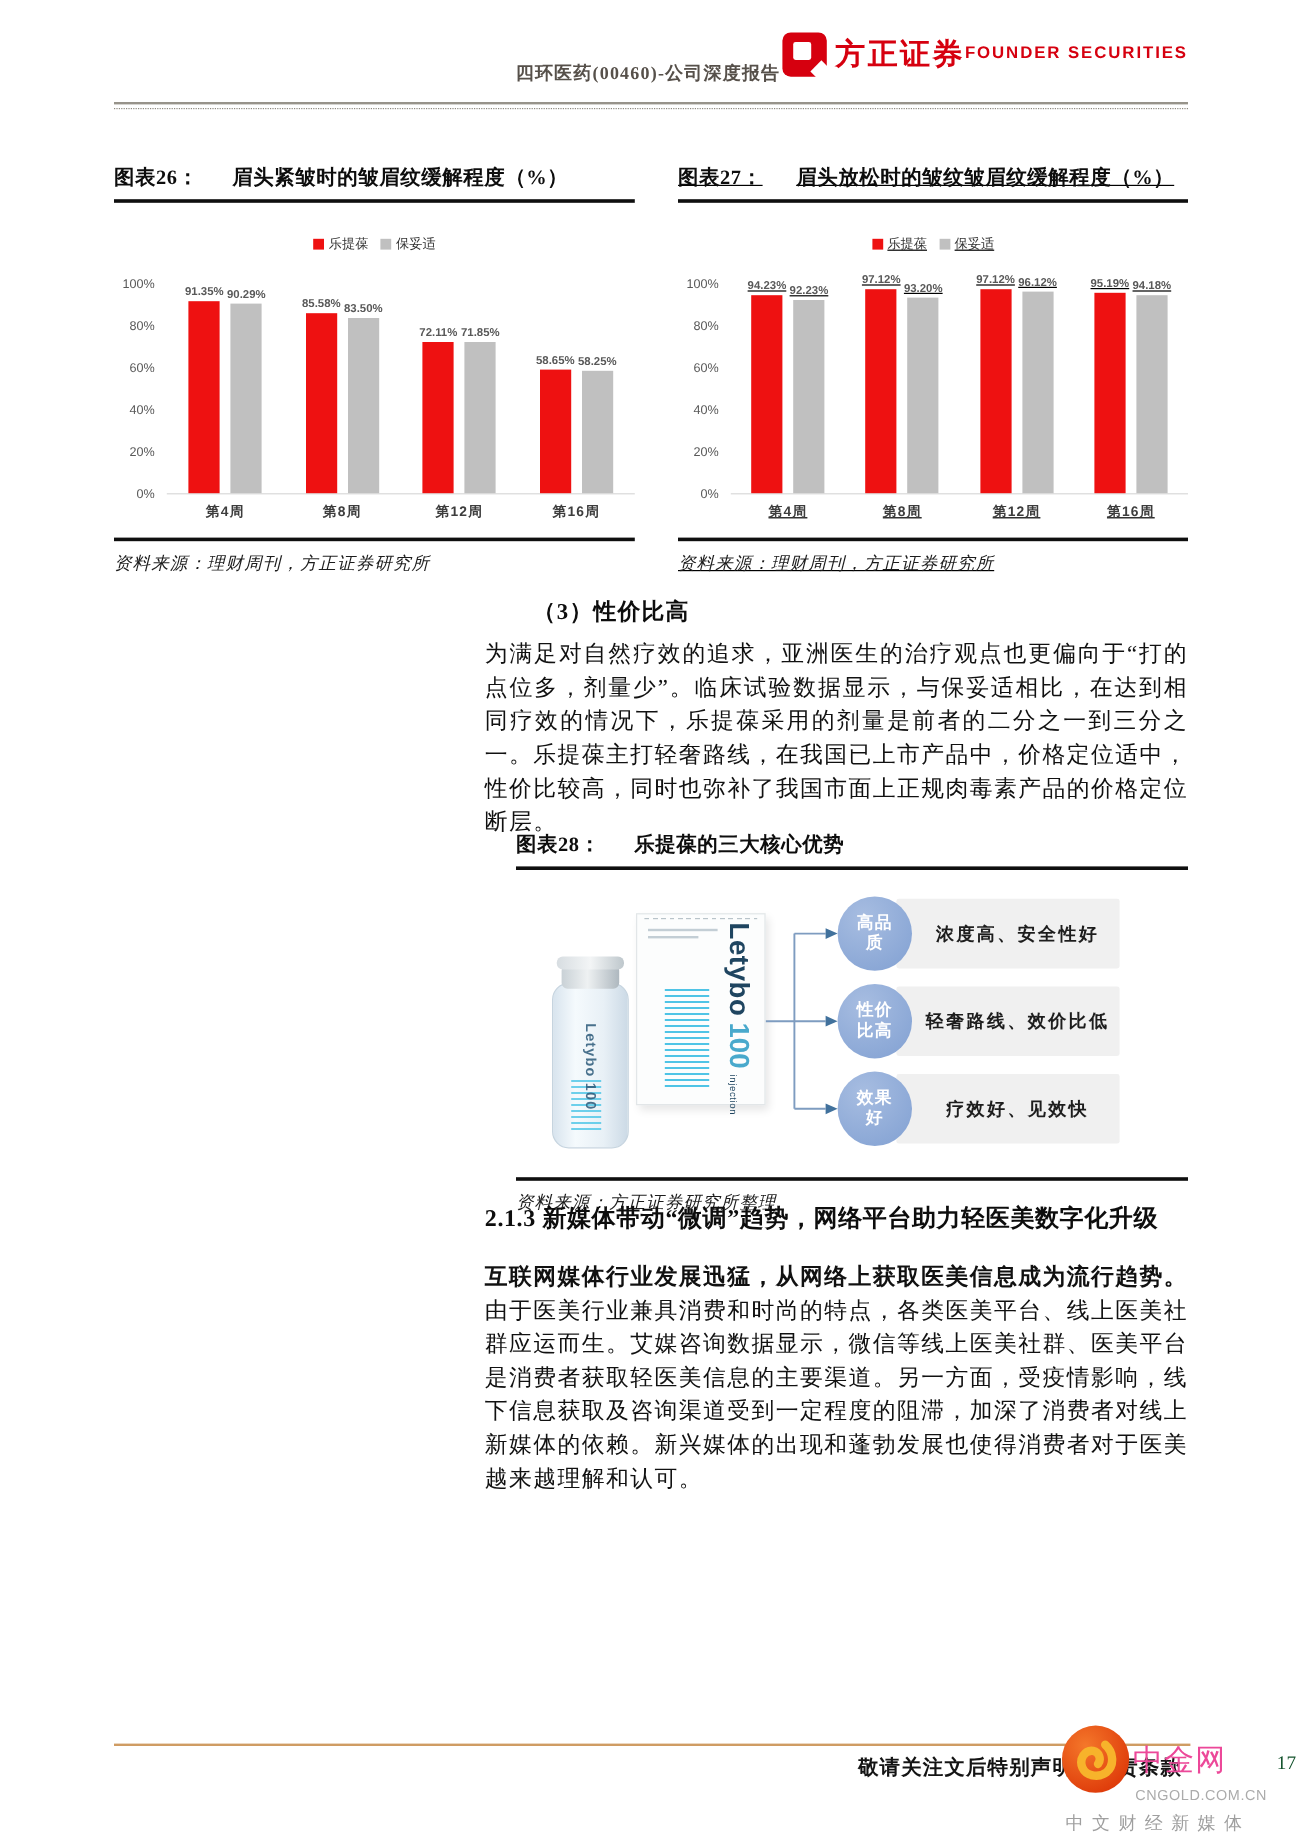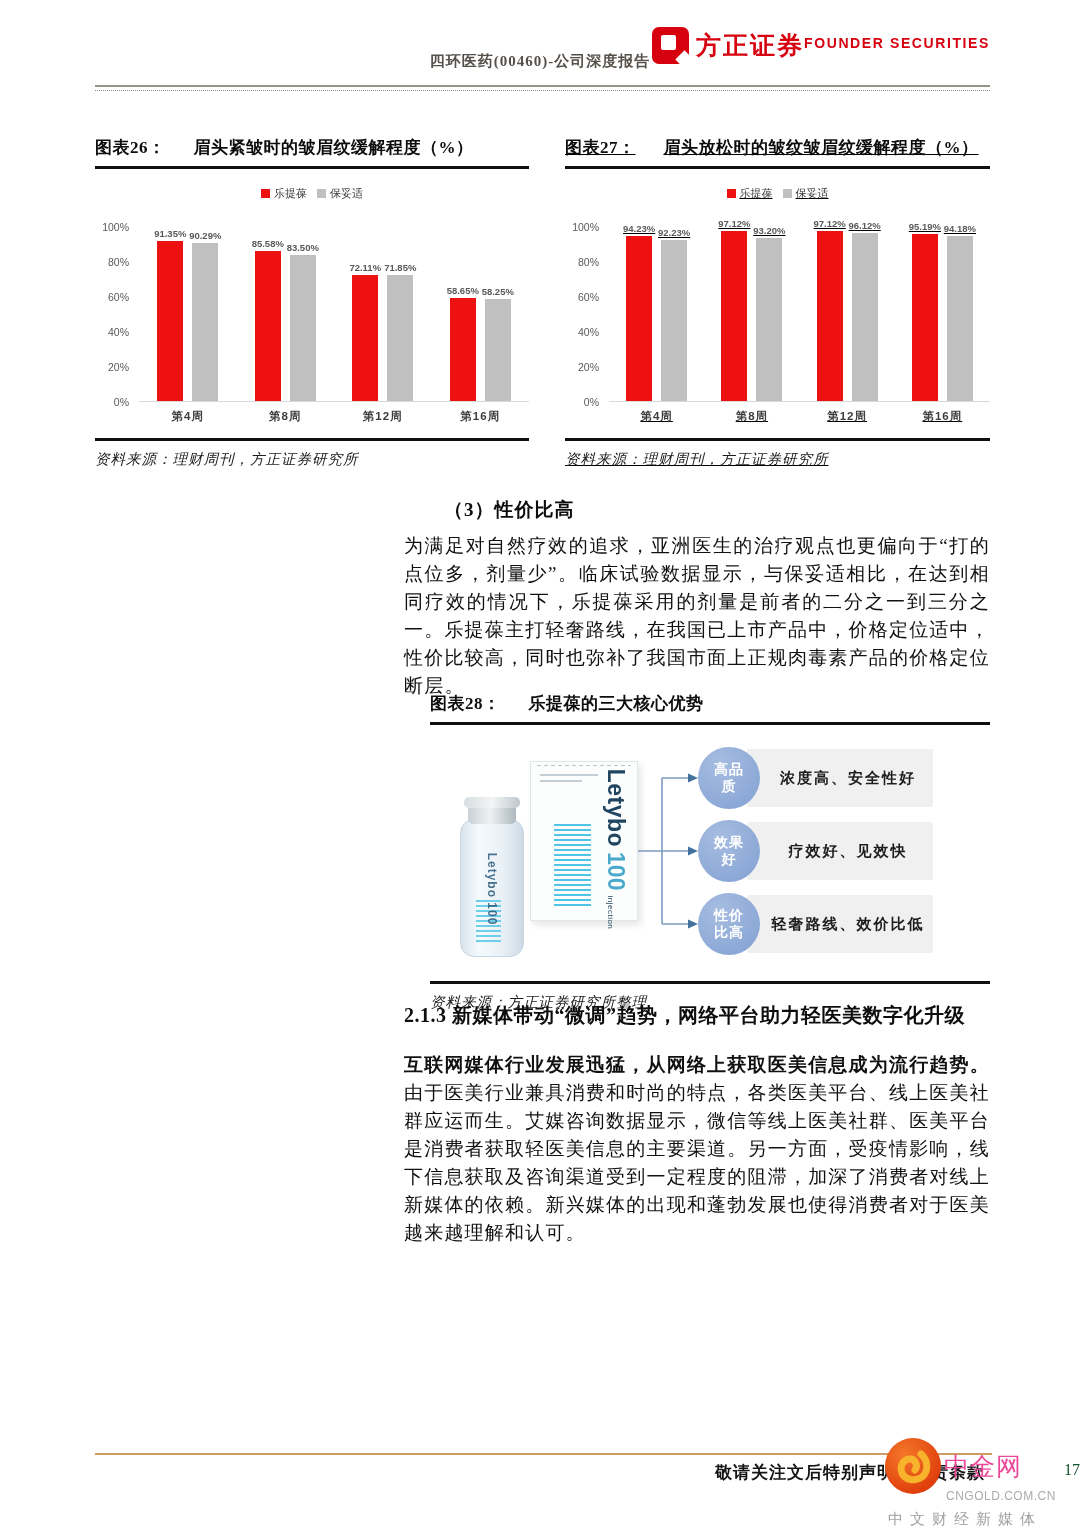--- a/index.html
+++ b/index.html
@@ -26,21 +26,21 @@
   
   .fig-row { position:absolute; top:136px; left:95px; width:895px; display:flex; gap:36px; }
   .figure { flex:none; }
   .figure.f26 { width:434px; }
   .figure.f27 { width:425px;text-decoration:underline; }
   .fig-head { display:flex; gap:28px; align-items:baseline; font-size:17px; font-weight:bold;
     color:#0d0d0d; padding-bottom:7px; border-bottom:3px solid #0f0f0f; letter-spacing:0.5px; }
   .fig-foot { border-top:3px solid #0f0f0f; margin-top:14px; }
   .fig-source { margin-top:9px; font-style:italic; font-size:14.5px; color:#1c1c1c; letter-spacing:1px; }
 
-  .legend { display:flex; justify-content:center; gap:10px; margin-top:17px;
+  .legend { display:flex; justify-content:center; gap:10px; margin-top:27px;
     font:11px "Liberation Sans",sans-serif; color:#333; }
   .legend-item { display:flex; align-items:center; gap:4px; }
   .swatch { width:9px; height:9px; display:inline-block; }
 
   .chart-body { display:flex; margin-top:26px; }
   .yaxis { width:44px; height:175px; position:relative;
     font:10.5px "Liberation Sans",sans-serif; color:#595959; }
   .ytick { position:absolute; right:10px; line-height:1; }
   .plot-col { flex:1; }
   .plot { height:175px; display:flex; align-items:flex-end; border-bottom:1px solid #d9d9d9; overflow:visible; }
@@ -343,31 +343,31 @@
       <div class="adv-items">
         <div class="adv-row">
           <div class="adv-circle">
             <span>高品</span>
             <span>质</span>
           </div>
           <div class="adv-box">浓度高、安全性好</div>
         </div>
         <div class="adv-row">
           <div class="adv-circle">
+            <span>性价</span>
+            <span>比高</span>
+          </div>
+          <div class="adv-box">轻奢路线、效价比低</div>
+        </div>
+        <div class="adv-row">
+          <div class="adv-circle">
             <span>效果</span>
             <span>好</span>
           </div>
           <div class="adv-box">疗效好、见效快</div>
-        </div>
-        <div class="adv-row">
-          <div class="adv-circle">
-            <span>性价</span>
-            <span>比高</span>
-          </div>
-          <div class="adv-box">轻奢路线、效价比低</div>
         </div>
       </div>
 
     </div>
     <div class="fig-foot"></div>
     <div class="fig-source">资料来源：方正证券研究所整理</div>
   </div>
 
   <div class="sec213">
     <div class="sec213-head">2.1.3 新媒体带动“微调”趋势，网络平台助力轻医美数字化升级</div>

